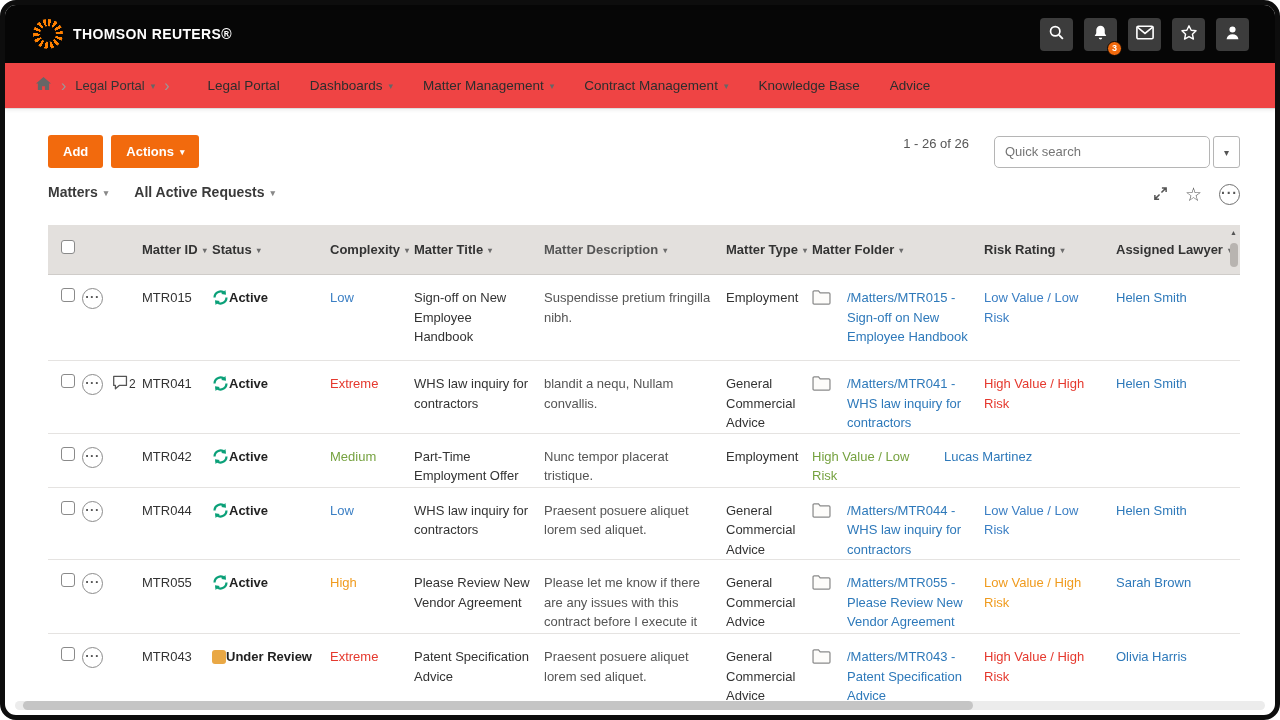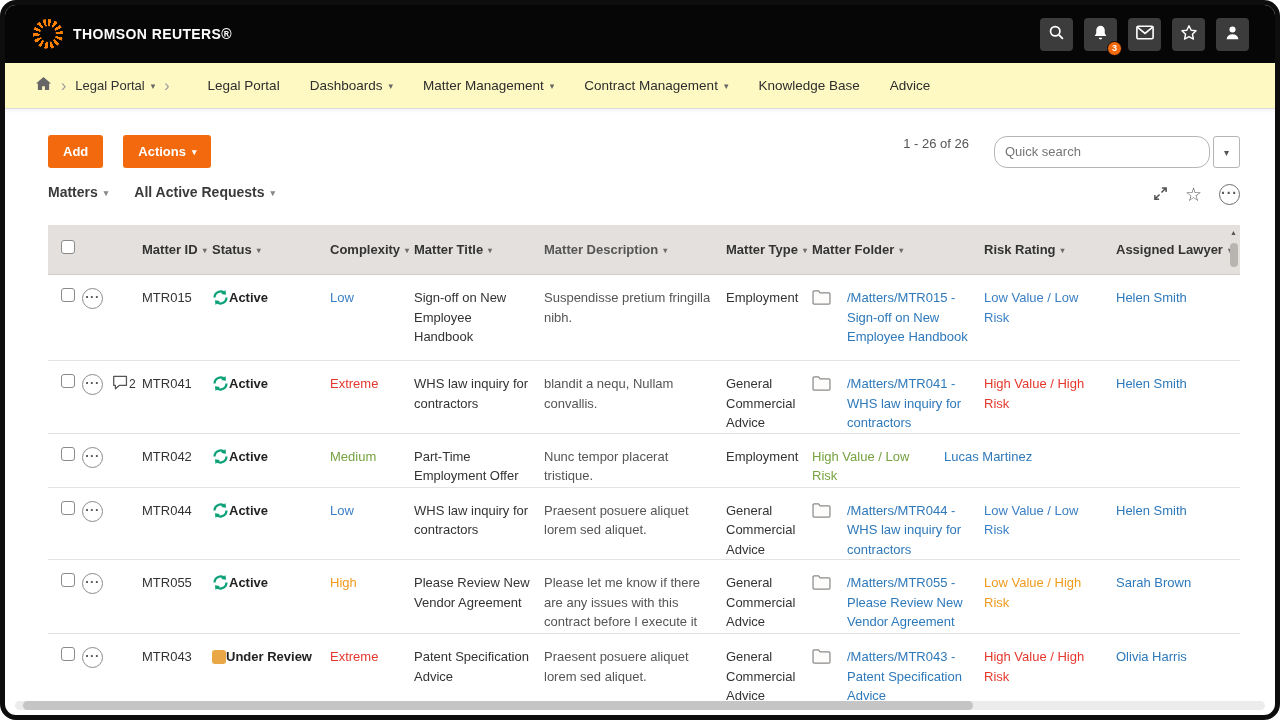--- a/index.html
+++ b/index.html
@@ -16,40 +16,40 @@
   .logo-mark::after{content:"";position:absolute;inset:7px;background:#060606;border-radius:50%}
   .logo-text{color:#fff;font-weight:bold;font-size:14px;letter-spacing:.4px}
   .hdr-icons{margin-left:auto;display:flex;gap:11px}
   .icon-btn{width:33px;height:33px;background:#3c3c3c;border:none;border-radius:4px;color:#fff;
     display:flex;align-items:center;justify-content:center;position:relative;cursor:pointer;padding:0}
   .badge{position:absolute;right:-5px;bottom:-5px;background:#f26a0d;color:#fff;font-size:9px;
     min-width:15px;height:15px;border-radius:50%;display:flex;align-items:center;justify-content:center;
     font-weight:bold;border:1px solid #060606}
 
   
-  .navbar{height:46px;background:#fef9c3;border-bottom:1px solid #dcdcdc;display:flex;align-items:center;
+  .navbar{height:46px;background:#ef4444;border-bottom:1px solid #dcdcdc;display:flex;align-items:center;
     padding:0 30px;box-shadow:0 2px 3px rgba(0,0,0,.05);position:relative;z-index:2}
   .crumb-sep{margin:0 9px}
   .crumb-sep::before{content:"\203A";color:#9a9a9a;font-size:16px}
   .crumb{font-size:13px;color:#333;text-decoration:none;cursor:pointer}
   .has-caret::after{content:"\25BE";font-size:9px;color:#666;margin-left:6px;vertical-align:1px}
   .nav-menu{display:flex;margin-left:14px}
   .nav-item{padding:0 15px;font-size:13.5px;color:#2d2d2d;text-decoration:none;cursor:pointer;white-space:nowrap}
 
   
   .main{padding:26px 35px 0 43px}
   .toolbar{display:flex;align-items:center}
   .btn{background:#f26a0d;color:#fff;border:none;border-radius:3px;font-weight:bold;font-size:13px;
     padding:9px 15px;cursor:pointer;font-family:inherit}
-  .btn.actions{margin-left:20px}
+  .btn.actions{margin-left:8px}
   .btn-caret::after{content:"\25BE";font-size:9px;color:#fff;margin-left:6px;vertical-align:1px}
   .toolbar-right{margin-left:auto;display:flex;gap:25px}
   .count{font-size:13px;color:#555}
   .search-box{display:flex;gap:3px}
-  .search-input{width:216px;height:32px;border:1px solid #b5b5b5;border-radius:13px;padding:0 10px;
+  .search-input{width:216px;height:32px;border:1px solid #b5b5b5;border-radius:5px;padding:0 10px;
     font-size:13px;color:#333;font-family:inherit}
   .search-dd{width:27px;height:32px;border:1px solid #b5b5b5;border-radius:3px;background:#fff;cursor:pointer}
   .search-dd::after{content:"\25BE";font-size:10px;color:#555}
 
   .filterbar{display:flex;margin-top:16px}
   .filter-item{font-size:14px;font-weight:bold;color:#3a3a3a;margin-right:26px;cursor:pointer}
   .filter-item.has-caret::after{color:#888}
   .filter-icons{margin-left:auto;display:flex;align-items:center;gap:17px}
   .tool-ic{background:none;border:none;padding:0;cursor:pointer;display:flex;align-items:center}
   .star-outline::before{content:"\2606";color:#555;font-size:19px;line-height:1}

